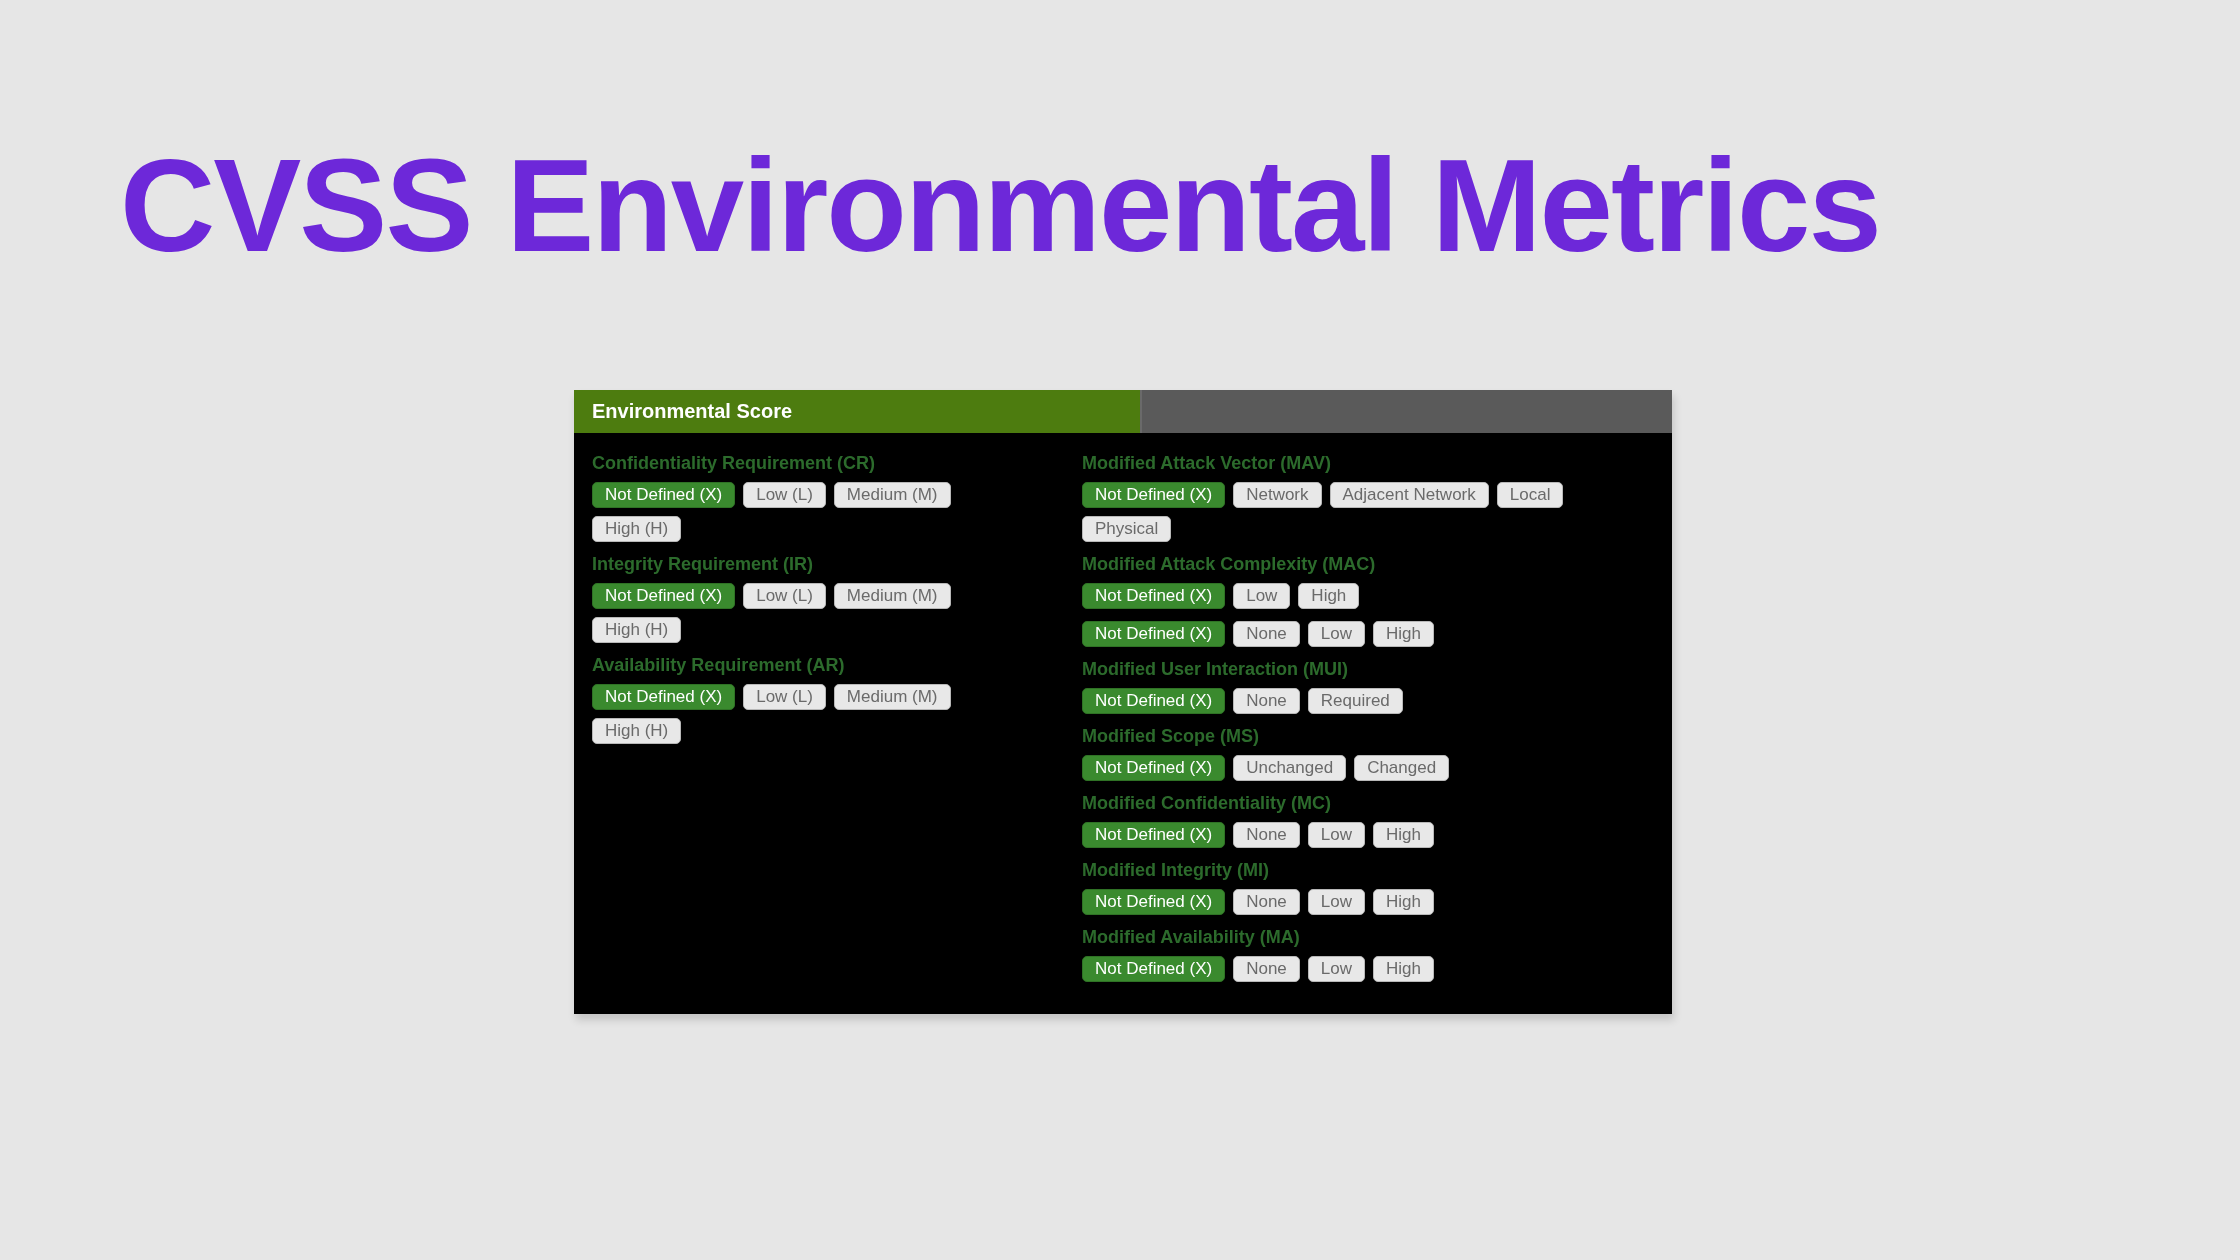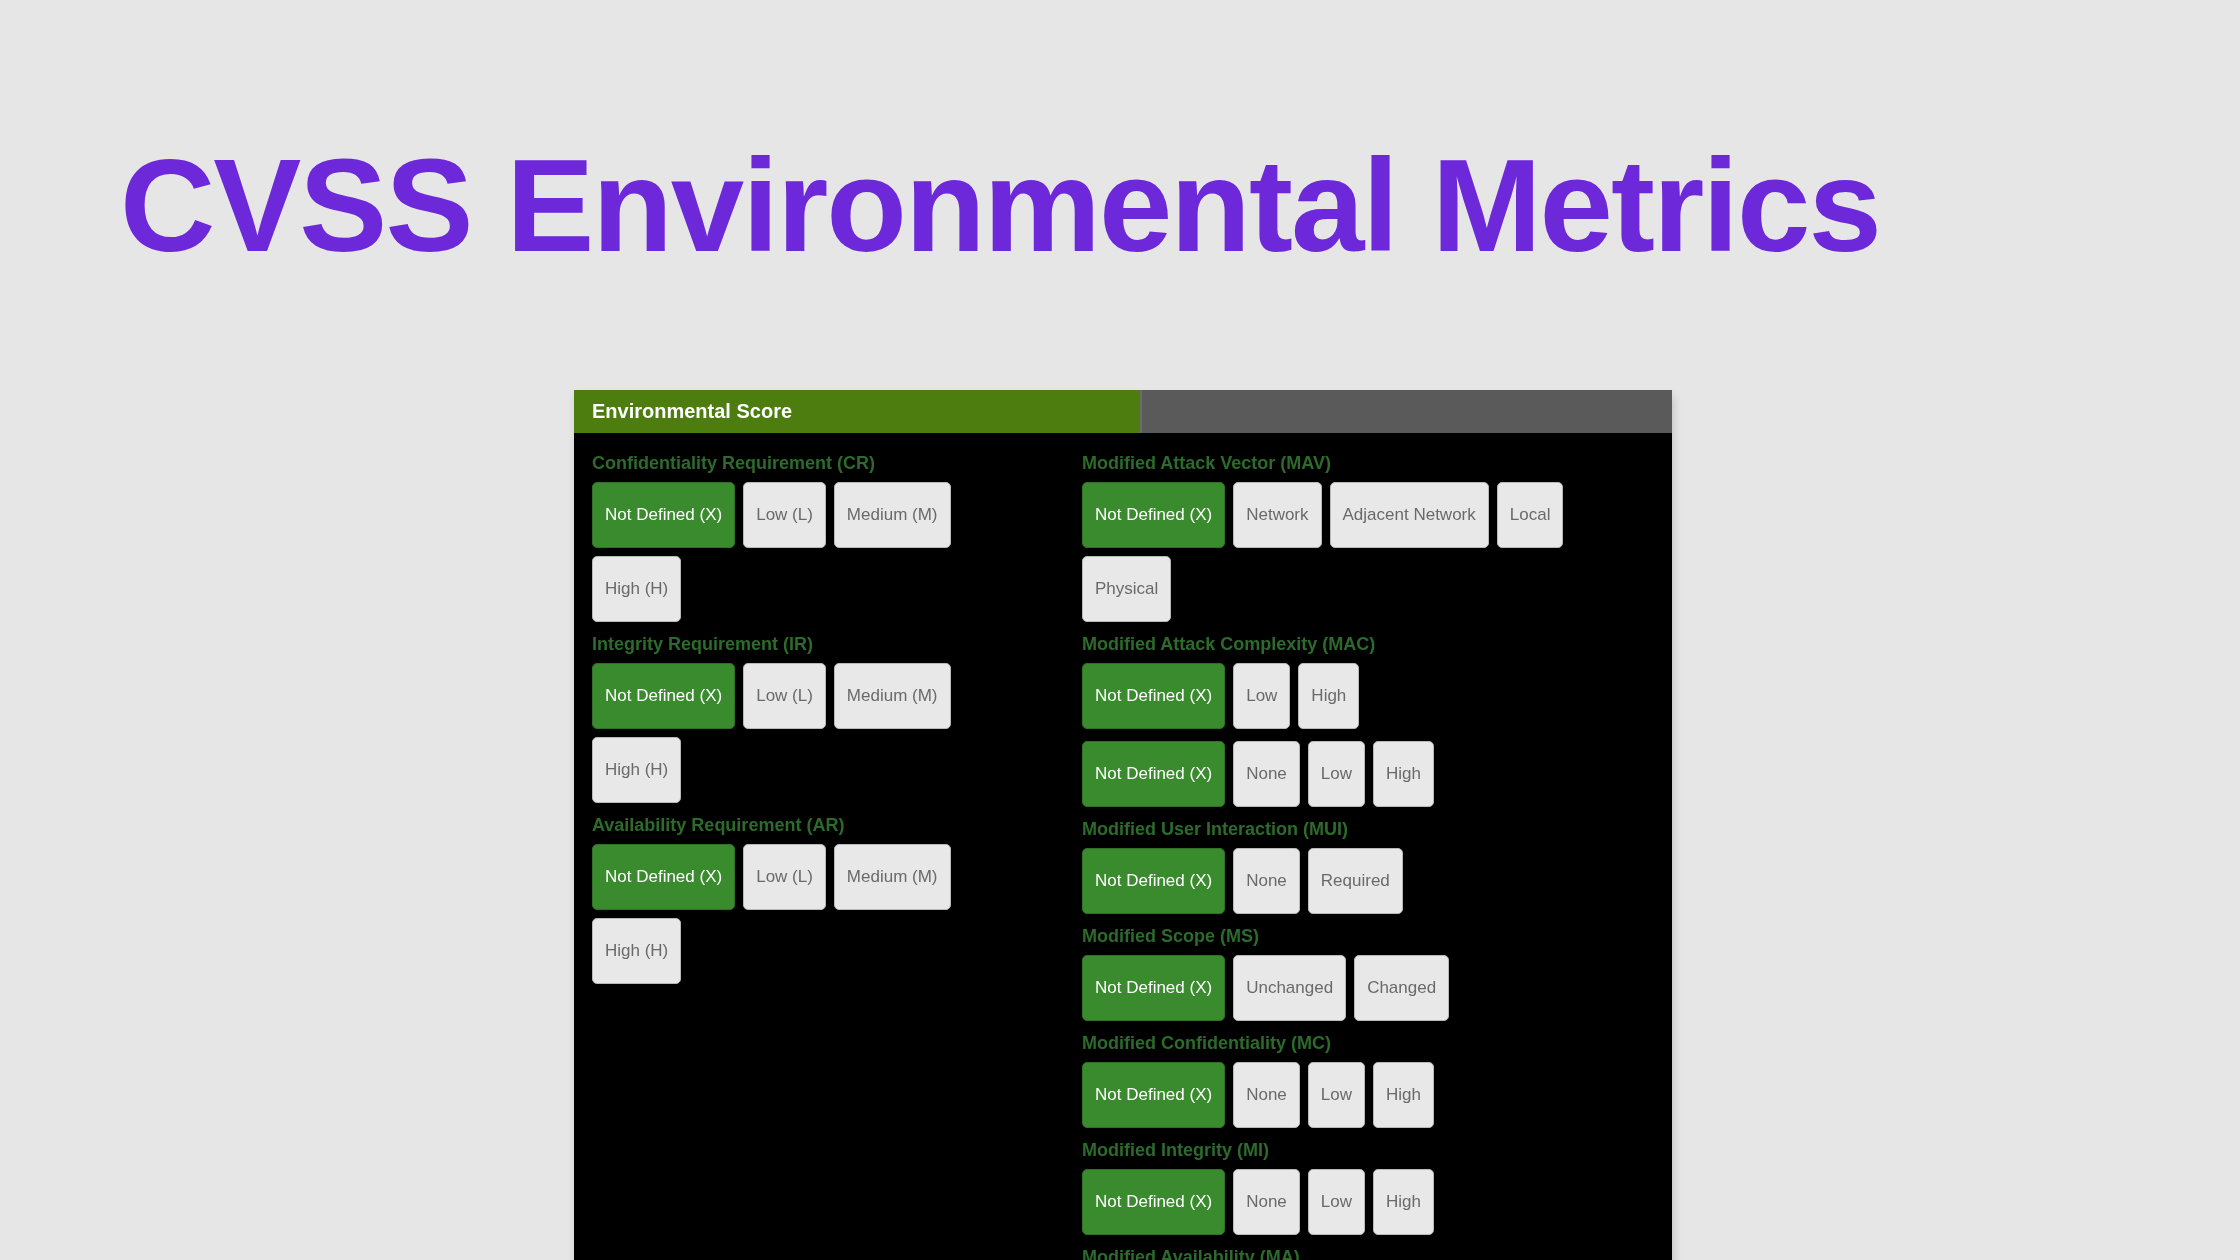--- a/index.html
+++ b/index.html
@@ -73,21 +73,21 @@
     }
     .options {
       display: flex;
       flex-wrap: wrap;
       gap: 8px;
       margin-bottom: 10px;
     }
     .opt {
       display: inline-block;
       border-radius: 5px;
-      padding: 22px 12px;
+      padding: 2px 12px;
       font-size: 17px;
       border: 1px solid #b8b8b8;
       background: #e8e8e8;
       color: #6a6a6a;
       cursor: pointer;
     }
     .opt.selected {
       background: #3a8a2e;
       border-color: #2f7225;
       color: #fff;

